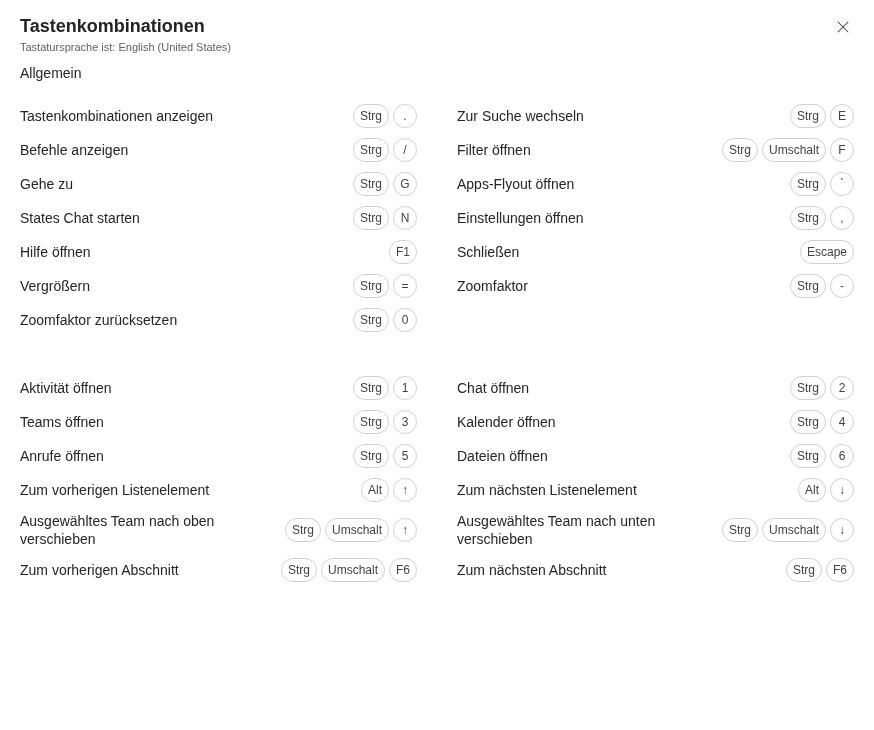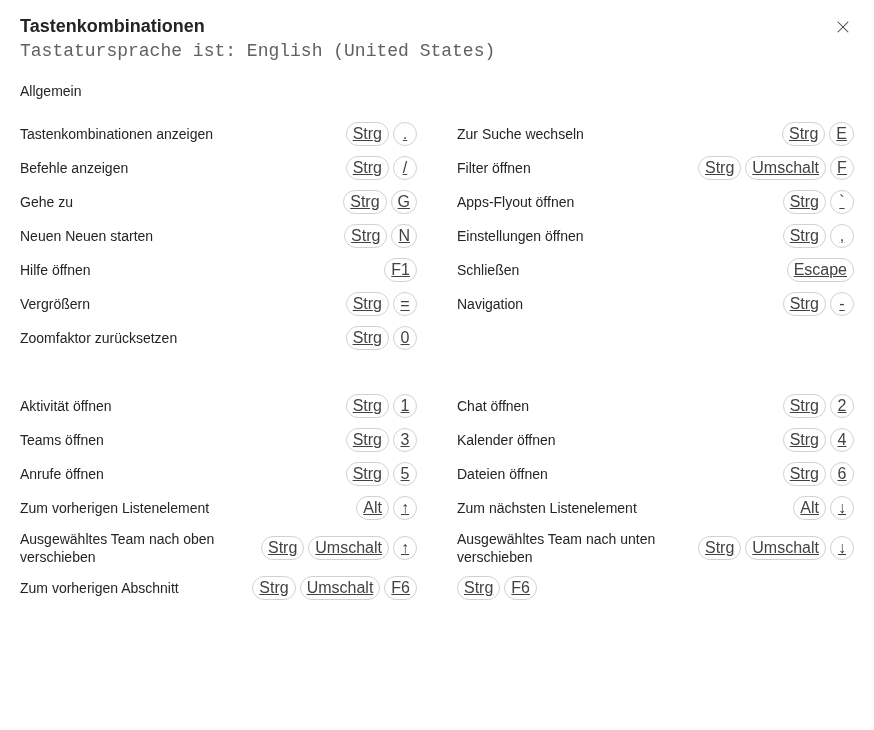--- a/index.html
+++ b/index.html
@@ -17,24 +17,23 @@
     align-items: flex-start;
     justify-content: space-between;
   }
   h1 {
     font-size: 18px;
     font-weight: 700;
     margin: 0 0 4px 0;
     color: #242424;
   }
   .subtitle {
-    font-size: 18px;
+    font-size: 11px;
     color: #616161;
-    margin: 0 0 22px 0;
-    font-family: Liberation Mono, monospace;
+    margin: 0 0 12px 0;
   }
   .close-btn {
     background: none;
     border: none;
     cursor: pointer;
     padding: 4px;
     color: #424242;
     font-size: 14px;
     line-height: 1;
   }
@@ -71,24 +70,23 @@
   }
   .key {
     display: inline-flex;
     align-items: center;
     justify-content: center;
     min-width: 24px;
     height: 24px;
     padding: 0 6px;
     border: 1px solid #d1d1d1;
     border-radius: 12px;
-    font-size: 16px;
+    font-size: 12px;
     color: #424242;
     background: #fff;
-    text-decoration: underline;
   }
 </style>
 </head>
 <body>
 
 <div class="header-row">
   <div>
     <h1>Tastenkombinationen</h1>
   </div>
   <button class="close-btn" aria-label="close">
@@ -143,21 +141,21 @@
           </div>
         </div>
         <div class="row">
           <div class="label">Apps-Flyout öffnen</div>
           <div class="keys">
             <span class="key">Strg</span>
             <span class="key">`</span>
           </div>
         </div>
         <div class="row">
-          <div class="label">Neuen Neuen starten</div>
+          <div class="label">States Chat starten</div>
           <div class="keys">
             <span class="key">Strg</span>
             <span class="key">N</span>
           </div>
         </div>
         <div class="row">
           <div class="label">Einstellungen öffnen</div>
           <div class="keys">
             <span class="key">Strg</span>
             <span class="key">,</span>
@@ -176,21 +174,21 @@
           </div>
         </div>
         <div class="row">
           <div class="label">Vergrößern</div>
           <div class="keys">
             <span class="key">Strg</span>
             <span class="key">=</span>
           </div>
         </div>
         <div class="row">
-          <div class="label">Navigation</div>
+          <div class="label">Zoomfaktor</div>
           <div class="keys">
             <span class="key">Strg</span>
             <span class="key">-</span>
           </div>
         </div>
         <div class="row">
           <div class="label">Zoomfaktor zurücksetzen</div>
           <div class="keys">
             <span class="key">Strg</span>
             <span class="key">0</span>
@@ -274,20 +272,21 @@
         </div>
         <div class="row">
           <div class="label">Zum vorherigen Abschnitt</div>
           <div class="keys">
             <span class="key">Strg</span>
             <span class="key">Umschalt</span>
             <span class="key">F6</span>
           </div>
         </div>
         <div class="row">
+          <div class="label">Zum nächsten Abschnitt</div>
           <div class="keys">
             <span class="key">Strg</span>
             <span class="key">F6</span>
           </div>
         </div>
       </div>
     </div>
   </div>
 
 </body></html>

